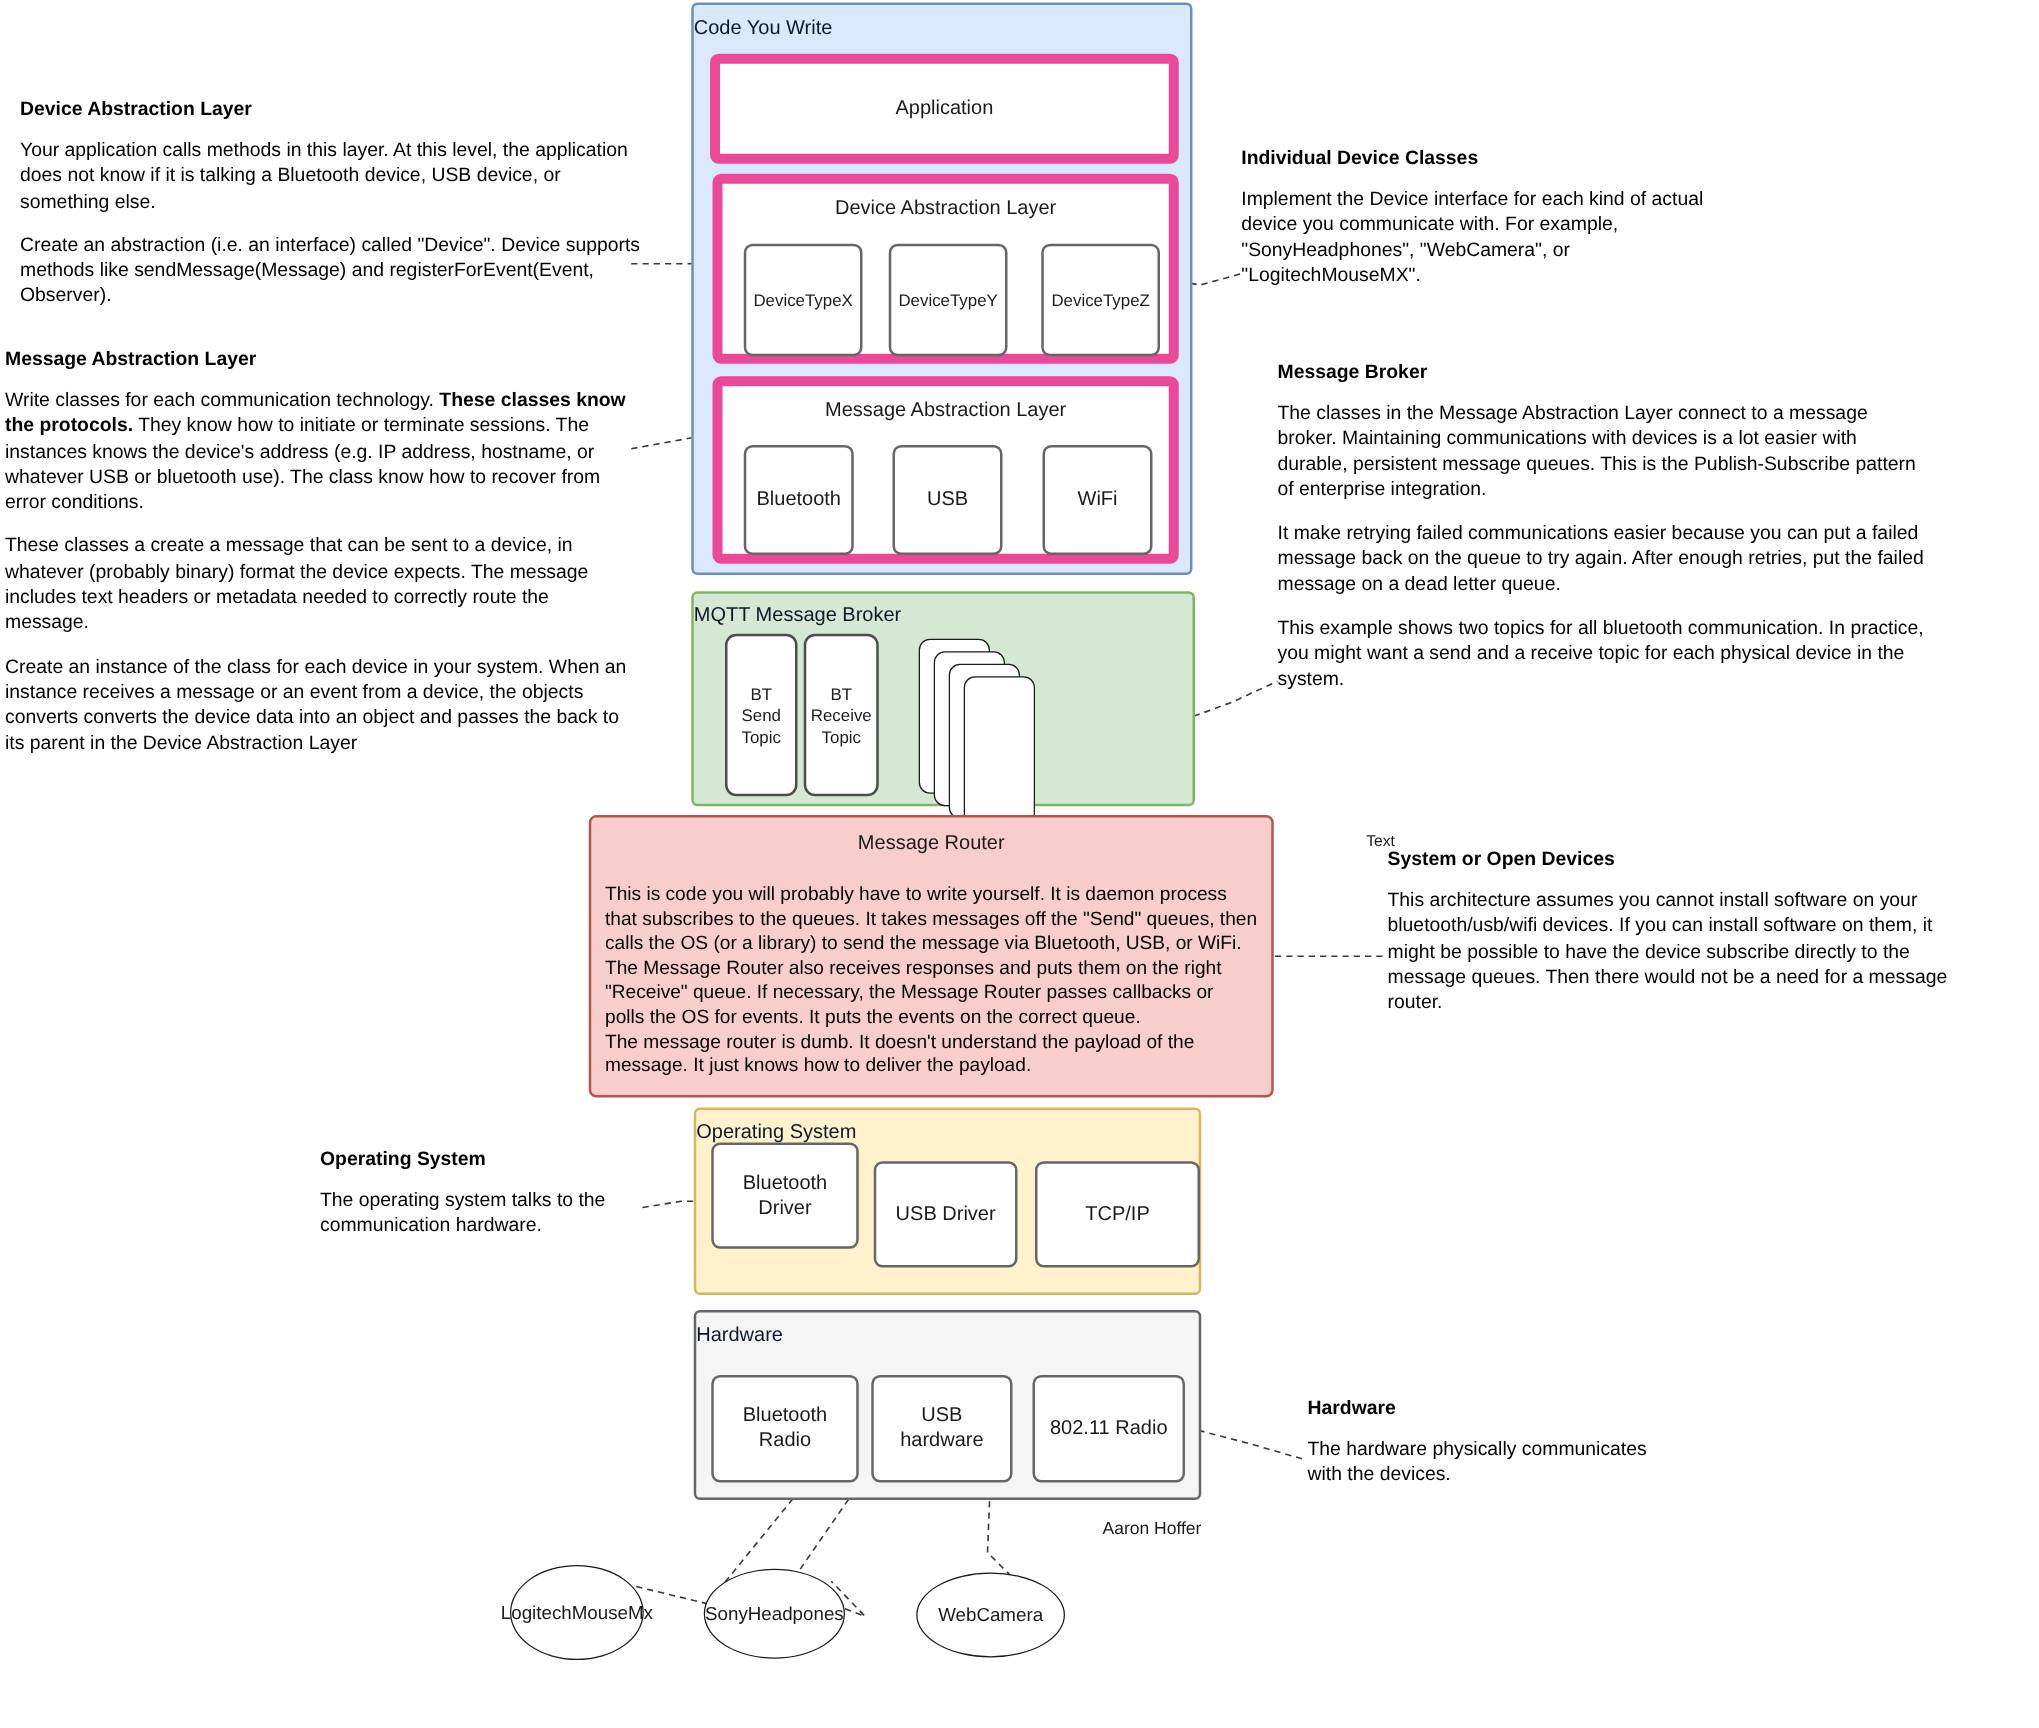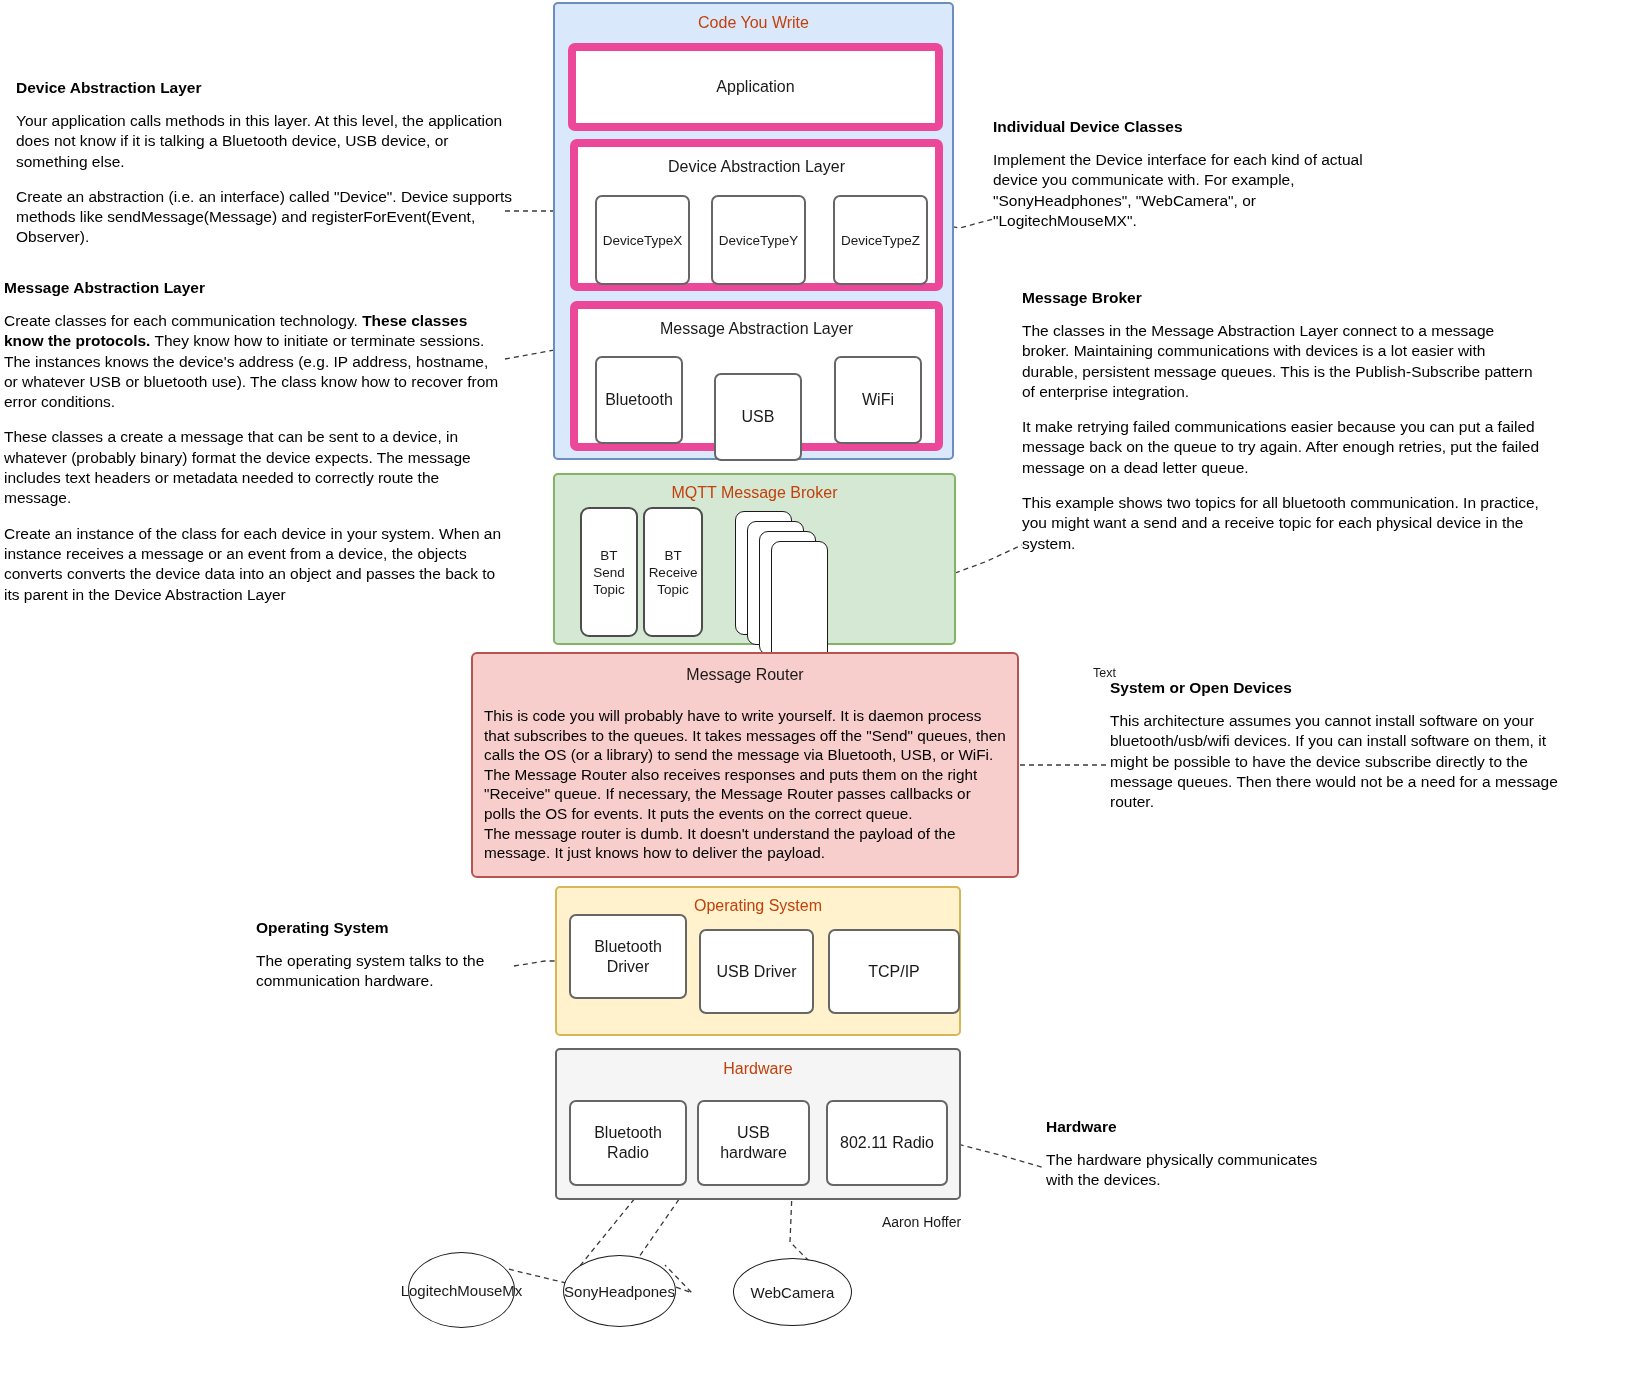--- a/index.html
+++ b/index.html
@@ -31,23 +31,23 @@
   
   .container {
     position: absolute;
     border-radius: 5px;
     border-width: 2px;
     border-style: solid;
   }
   .container > .ctitle {
     position: absolute;
     left: 0; right: 0;
-    text-align: center;
+    text-align: left;
     font-size: 16px;
-    color: #c2410c;
+    color: #0f172a;
   }
   .box {
     position: absolute;
     background: #ffffff;
     border: 2px solid #666666;
     border-radius: 7px;
     display: flex;
     align-items: center;
     justify-content: center;
     text-align: center;
@@ -130,21 +130,21 @@
 </svg>
 
 <div class="note" style="left:16px; top:78px; width:500px;">
   <h4>Device Abstraction Layer</h4>
   <p>Your application calls methods in this layer. At this level, the application does not know if it is talking a Bluetooth device, USB device, or something else.</p>
   <p>Create an abstraction (i.e. an interface) called "Device". Device supports methods like sendMessage(Message) and registerForEvent(Event, Observer).</p>
 </div>
 
 <div class="note" style="left:4px; top:278px; width:500px;">
   <h4>Message Abstraction Layer</h4>
-  <p><span>Create classes for each communication technology. </span><b>These classes know the protocols.</b><span> They know how to initiate or terminate sessions. The instances knows the device's address (e.g. IP address, hostname, or whatever USB or bluetooth use). The class know how to recover from error conditions.</span></p>
+  <p><span>Write classes for each communication technology. </span><b>These classes know the protocols.</b><span> They know how to initiate or terminate sessions. The instances knows the device's address (e.g. IP address, hostname, or whatever USB or bluetooth use). The class know how to recover from error conditions.</span></p>
   <p>These classes a create a message that can be sent to a device, in whatever (probably binary) format the device expects. The message includes text headers or metadata needed to correctly route the message.</p>
   <p>Create an instance of the class for each device in your system. When an instance receives a message or an event from a device, the objects converts converts the device data into an object and passes the back to its parent in the Device Abstraction Layer</p>
 </div>
 
 <div class="note" style="left:256px; top:918px; width:262px;">
   <h4>Operating System</h4>
   <p>The operating system talks to the communication hardware.</p>
 </div>
 
 <div class="note" style="left:993px; top:117px; width:380px;">
@@ -179,21 +179,21 @@
   <div class="box flat" style="left:15px; top:135px; width:373px; height:152px; display:block; padding:0;">
     <div style="text-align:center; font-size:16px; padding-top:10px;">Device Abstraction Layer</div>
     <div class="box small" style="left:17px; top:48px; width:95px; height:90px;">DeviceTypeX</div>
     <div class="box small" style="left:133px; top:48px; width:95px; height:90px;">DeviceTypeY</div>
     <div class="box small" style="left:255px; top:48px; width:95px; height:90px;">DeviceTypeZ</div>
   </div>
 
   <div class="box flat" style="left:15px; top:297px; width:373px; height:150px; display:block; padding:0;">
     <div style="text-align:center; font-size:16px; padding-top:10px;">Message Abstraction Layer</div>
     <div class="box" style="left:17px; top:47px; width:88px; height:88px;">Bluetooth</div>
-    <div class="box" style="left:136px; top:47px; width:88px; height:88px;margin-top:17px;">USB</div>
+    <div class="box" style="left:136px; top:47px; width:88px; height:88px;">USB</div>
     <div class="box" style="left:256px; top:47px; width:88px; height:88px;">WiFi</div>
   </div>
 </div>
 
 <div class="container" id="mqtt-broker" style="left:553px; top:473px; width:403px; height:172px; background:#d5e8d4; border-color:#82b366;">
   <div class="ctitle" style="top:9px;">MQTT Message Broker</div>
 
   <div class="box small thin" style="left:25px; top:32px; width:58px; height:130px; border-color:#4d4d4d;">BT Send Topic</div>
   <div class="box small thin" style="left:88px; top:32px; width:60px; height:130px; border-color:#4d4d4d;">BT Receive Topic</div>
 

